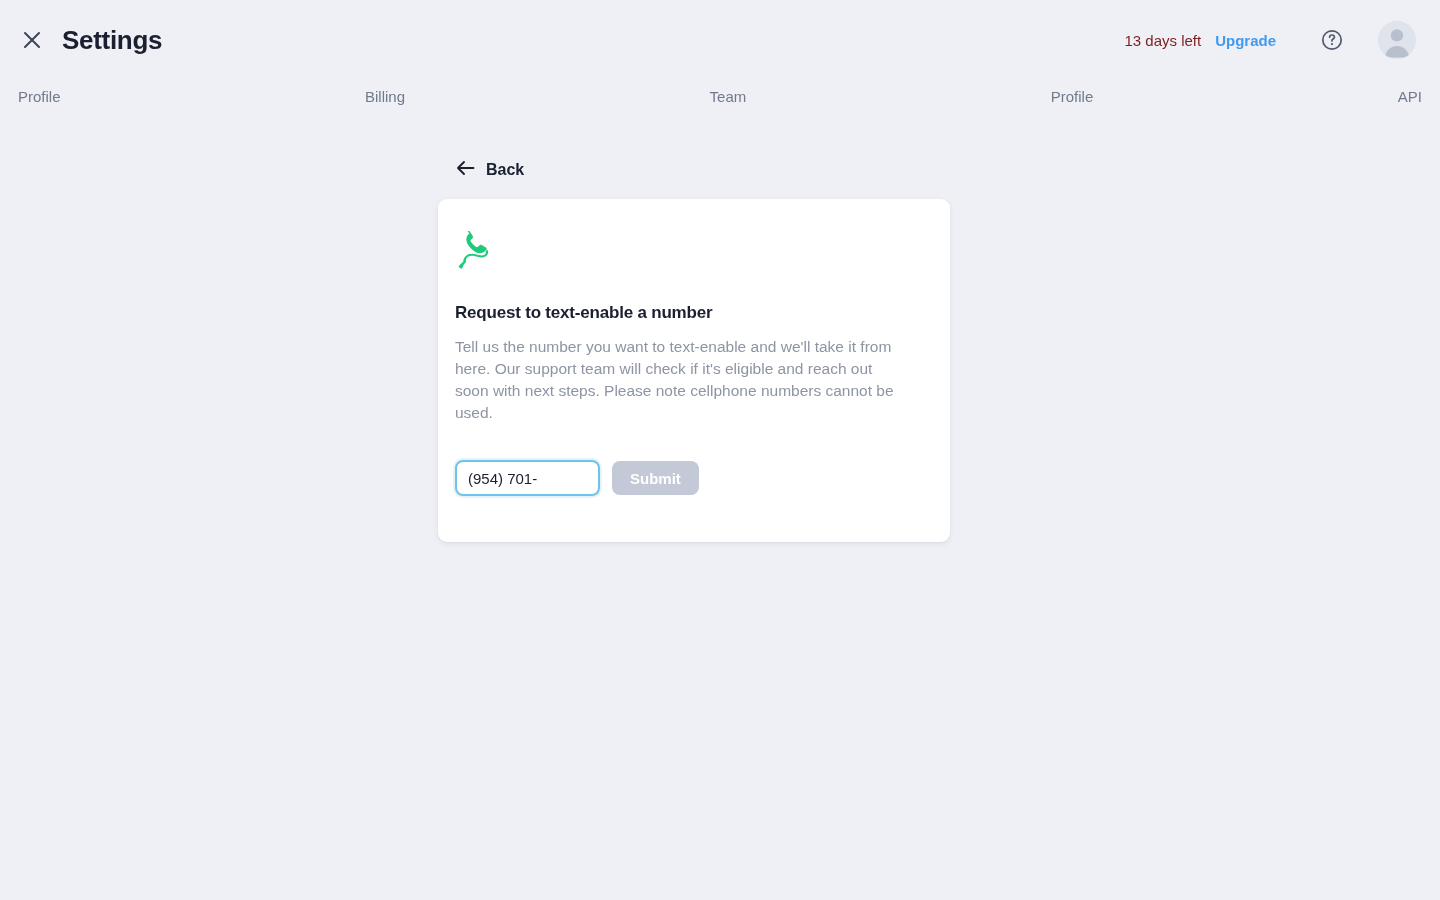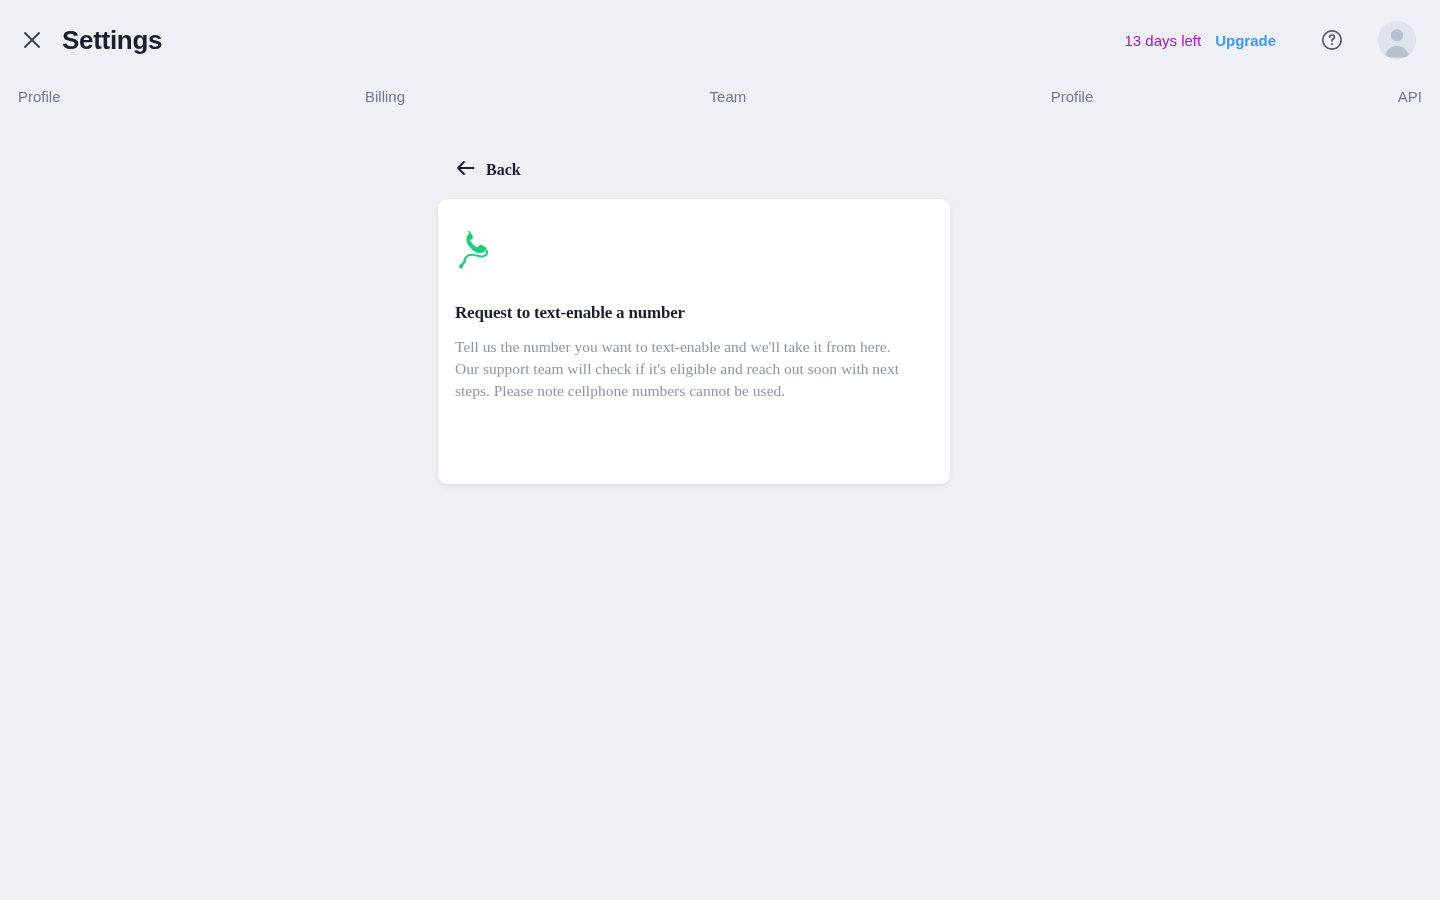--- a/index.html
+++ b/index.html
@@ -51,21 +51,21 @@
   }
   .topbar-right {
     margin-left: auto;
     display: flex;
     align-items: center;
     gap: 0;
     padding-right: 8px;
   }
   .days-left {
     font-size: 15px;
-    color: #a21caf;
+    color: #7f1d1d;
     margin-right: 14px;
     white-space: nowrap;
   }
   .upgrade-link {
     font-size: 15px;
     color: #3f9bf0;
     font-weight: 700;
     text-decoration: none;
     cursor: pointer;
     margin-right: 42px;
@@ -115,21 +115,20 @@
 
   
   .content {
     padding-top: 46px;
     display: flex;
     flex-direction: column;
     align-items: center;
   }
   .panel-wrap {
     width: 564px;
-    font-family: Liberation Serif, serif;
   }
   .back-row {
     display: flex;
     align-items: center;
     gap: 11px;
     margin-bottom: 19px;
     margin-left: 18px;
     cursor: pointer;
     width: fit-content;
   }
@@ -272,18 +271,22 @@
               <path d="M30.6 22.0c0.6 1.3 0.3 2.9-1.1 3.8-1.6 1.0-3.4 0.8-5.6 0.3-2.3-0.5-4.4-1.3-6.8-1.3-2.9 0-5.1 1.0-6.7 2.6-1.6 1.6-2.3 3.6-2.0 5.3 0.2 1.0 0.7 1.7 1.3 2.1l1.5-2.0c-0.2-0.2-0.3-0.5-0.4-0.9-0.2-1.0 0.3-2.3 1.3-3.3 1.1-1.1 2.6-1.8 4.8-1.8 2.0 0 3.9 0.7 6.3 1.2 2.5 0.6 5.2 0.8 7.6-0.8 2.3-1.5 2.9-4.1 2.0-6.2z"></path>
               <path d="M8.2 32.4l-4.3 4.6c-0.4 0.4-0.3 1.0 0.2 1.3l1.9 1.2c0.5 0.3 1.1 0.1 1.3-0.4l2.4-5.7z"></path>
             </g>
           </svg>
         </span>
 
         <h1 class="card-title">Request to text-enable a number</h1>
         <p class="card-desc">Tell us the number you want to text-enable and we'll take it from here. Our support team will check if it's eligible and reach out soon with next steps. Please note cellphone numbers cannot be used.</p>
 
         <div class="field-block">
+          <div class="field-row">
+            <input class="phone-input" type="text" value="(954) 701-" placeholder="(555) 555-5555" style="">
+            <button class="submit-btn" disabled="">Submit</button>
+          </div>
         </div>
 
       </div>
     </section>
   </div>
 </main>
 
 </body></html>

